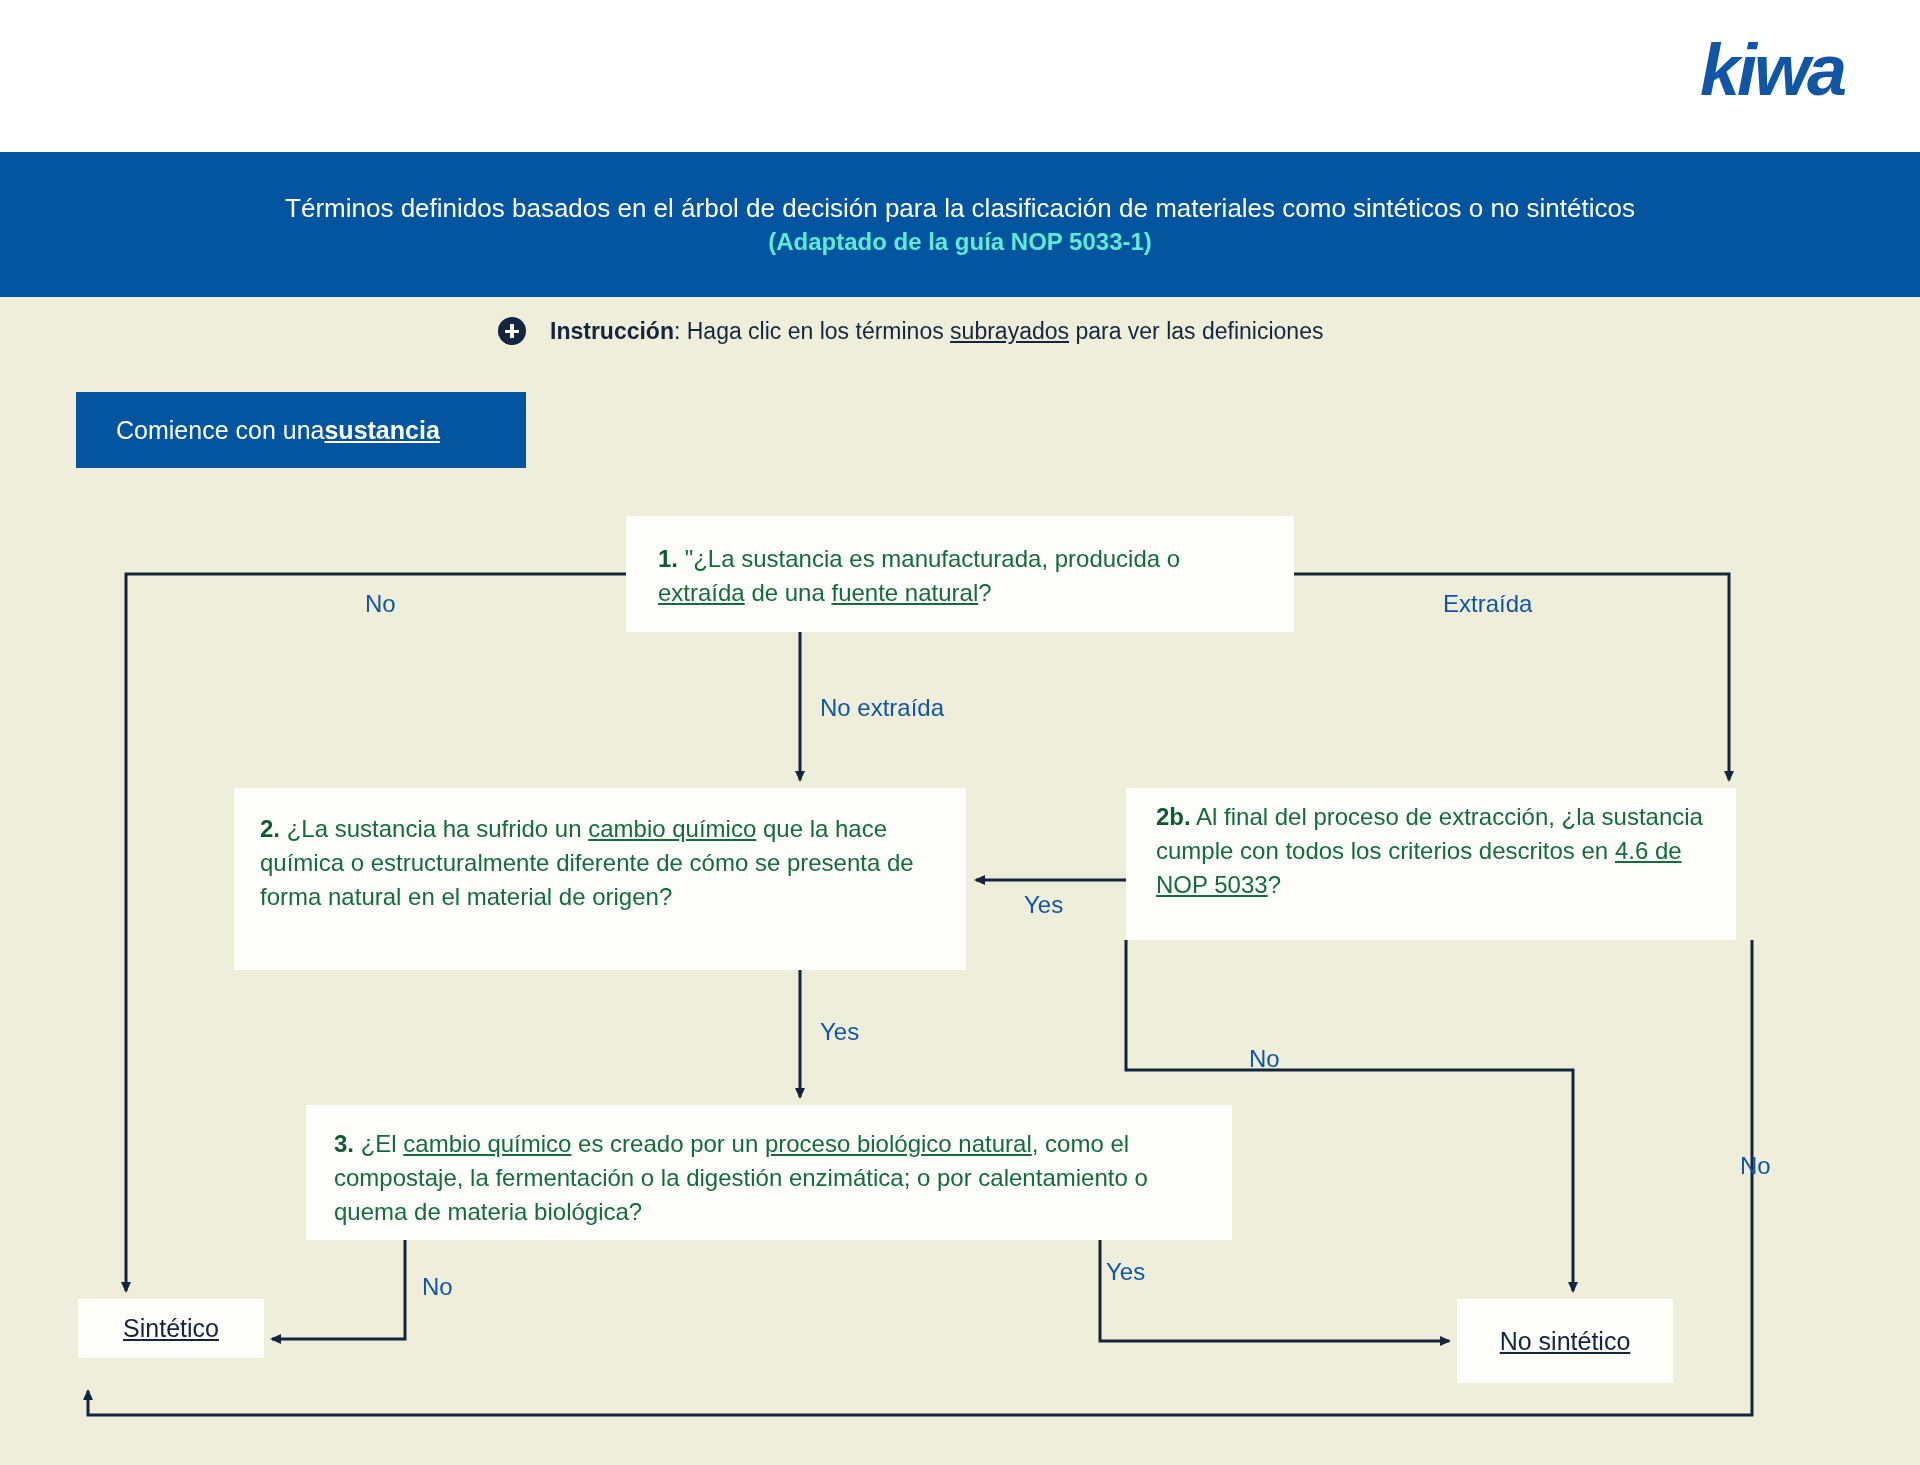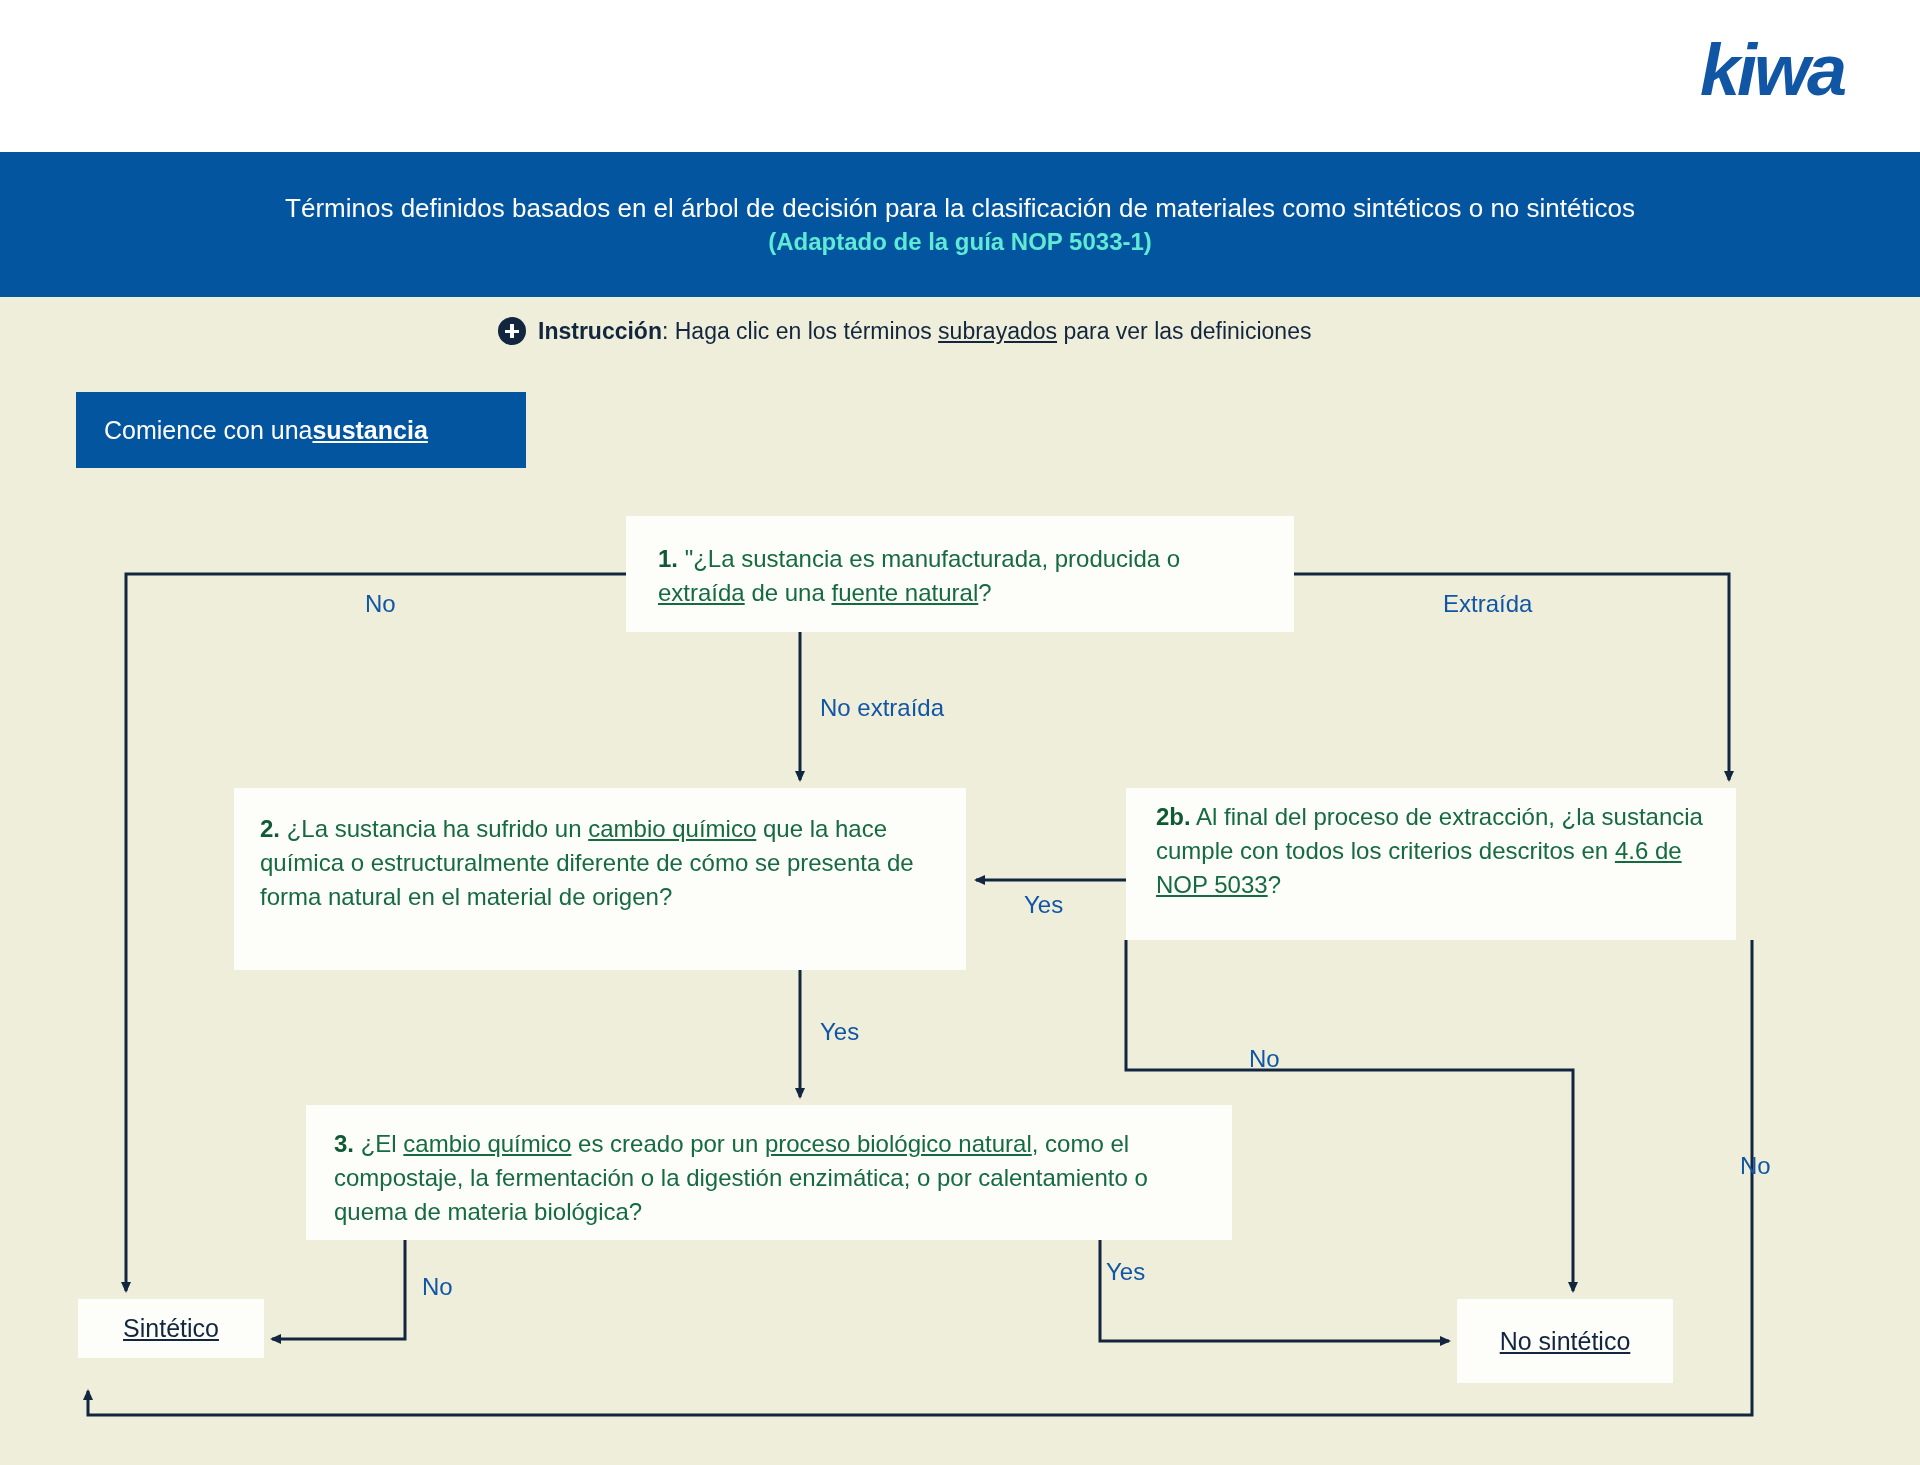--- a/index.html
+++ b/index.html
@@ -34,40 +34,40 @@
   }
   .subbar-line1{
     color:#ffffff;font-size:26px;line-height:1.3;text-align:center;
   }
   .subbar-line2{
     color:#5eead4;font-size:24px;font-weight:bold;line-height:1.3;text-align:center;
   }
   
   .instruction{
     position:absolute;left:498px;top:317px;
-    display:flex;align-items:center;gap:12px;
+    display:flex;align-items:center;gap:24px;
     font-size:23px;color:#13263f;
   }
   .plus-icon{
     width:28px;height:28px;border-radius:50%;
     background:#13263f;position:relative;flex:0 0 auto;
   }
   .plus-icon::before,.plus-icon::after{
     content:"";position:absolute;background:#fff;
   }
   .plus-icon::before{left:7px;top:12.5px;width:14px;height:3.5px;}
   .plus-icon::after{left:12.25px;top:7px;width:3.5px;height:14px;}
   .instr-text b{font-weight:bold;}
   .instr-text u{text-decoration:underline;}
   
   .startbox{
     position:absolute;left:76px;top:392px;width:450px;height:76px;
     background:#04559f;color:#ffffff;
     display:flex;align-items:center;
-    padding-left:28px;box-sizing:border-box;
+    padding-left:40px;box-sizing:border-box;
     font-size:25px;
   }
   .startbox u{font-weight:bold;text-decoration:underline;text-align:right;}
   .qbox{
     position:absolute;background:#fdfdfa;color:#156b3f;
     box-sizing:border-box;
     font-size:24px;line-height:1.42;
   }
   .qbox b{color:#0f5a33;font-weight:bold;}
   .qbox u{text-decoration:underline;}

